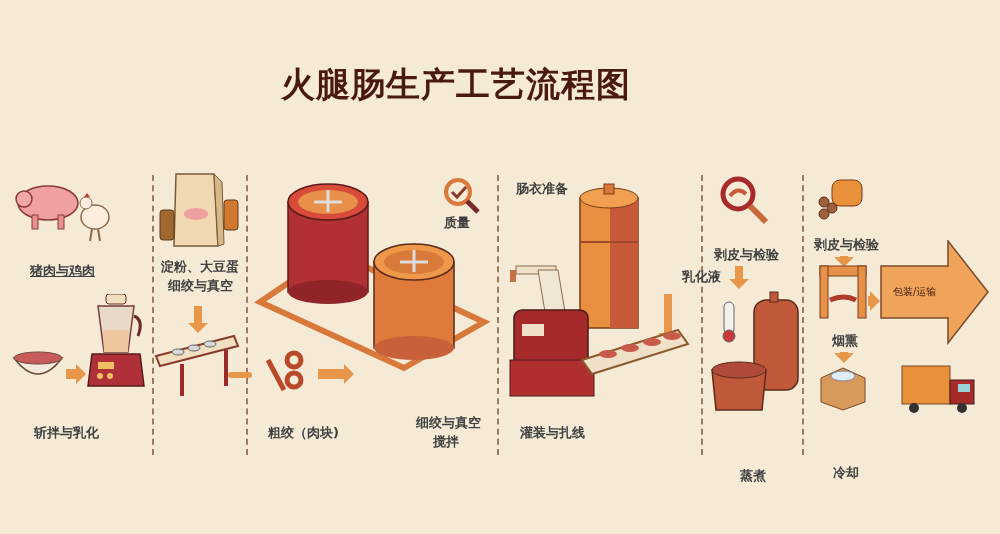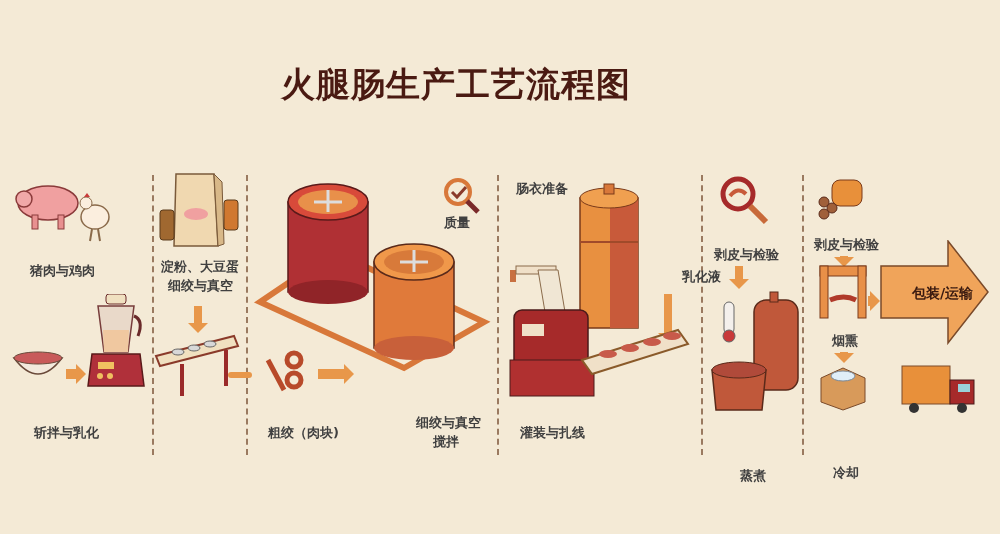--- a/index.html
+++ b/index.html
@@ -35,21 +35,21 @@
     position: absolute; width: 8px; background: #e8974a;
   }
   .arrow-d::after {
     content: ""; position: absolute; bottom: -9px; left: -6px;
     border-top: 10px solid #e8974a; border-left: 10px solid transparent; border-right: 10px solid transparent;
   }
   .big-arrow {
     position: absolute; left: 880px; top: 240px; width: 110px; height: 105px;
   }
   .big-arrow-label {
-    position: absolute; left: 893px; top: 285px; width: 80px; font-size: 14px; font-weight: bold; text-align: right; color: #3a1a10;
+    position: absolute; left: 893px; top: 285px; width: 80px; font-size: 10px; font-weight: normal; text-align: left; color: #3a1a10;
   }
 </style>
 </head>
 <body>
 
 <div class="title">火腿肠生产工艺流程图</div>
 
 <div class="divider" style="left:152px;"></div>
 <div class="divider" style="left:246px;"></div>
 <div class="divider" style="left:497px;"></div>
@@ -60,21 +60,21 @@
   <ellipse cx="38" cy="28" rx="30" ry="17" fill="#f0a0a0" stroke="#8a3a3a" stroke-width="1.5"></ellipse>
   <circle cx="14" cy="24" r="8" fill="#f0a8a8" stroke="#8a3a3a" stroke-width="1.5"></circle>
   <rect x="22" y="40" width="6" height="14" fill="#e89090" stroke="#8a3a3a"></rect>
   <rect x="48" y="40" width="6" height="14" fill="#e89090" stroke="#8a3a3a"></rect>
   <ellipse cx="85" cy="42" rx="14" ry="12" fill="#fbeede" stroke="#8a6a4a" stroke-width="1.5"></ellipse>
   <circle cx="76" cy="28" r="6" fill="#fbeede" stroke="#8a6a4a"></circle>
   <path d="M74 22 l3 -4 l3 4" fill="#c83a3a"></path>
   <line x1="82" y1="54" x2="80" y2="66" stroke="#8a6a4a" stroke-width="2"></line>
   <line x1="88" y1="54" x2="90" y2="66" stroke="#8a6a4a" stroke-width="2"></line>
 </svg>
-<div class="lbl" style="left:30px;top:262px;">猪肉与鸡肉</div>
+<div class="lbl" style="left:30px;top:262px;text-decoration:underline;">猪肉与鸡肉</div>
 
 <svg class="abs" style="left:12px;top:348px" width="52" height="38" viewBox="0 0 52 38">
   <path d="M2 10 Q26 42 50 10 Z" fill="#f3e9dc" stroke="#6a4a3a" stroke-width="1.5"></path>
   <ellipse cx="26" cy="10" rx="24" ry="6" fill="#c85a5a" stroke="#6a4a3a"></ellipse>
 </svg>
 <div class="arrow-r" style="left:66px;top:369px;width:10px;"></div>
 <svg class="abs" style="left:84px;top:294px" width="64" height="96" viewBox="0 0 64 96">
   <rect x="22" y="0" width="20" height="10" rx="3" fill="#f0e0c0" stroke="#6a2a2a"></rect>
   <path d="M14 12 L50 12 L44 58 L20 58 Z" fill="#e8d8c8" stroke="#6a2a2a" stroke-width="1.5" opacity="0.9"></path>
   <path d="M19 36 L45 36 L44 58 L20 58 Z" fill="#f0c8a0"></path>

